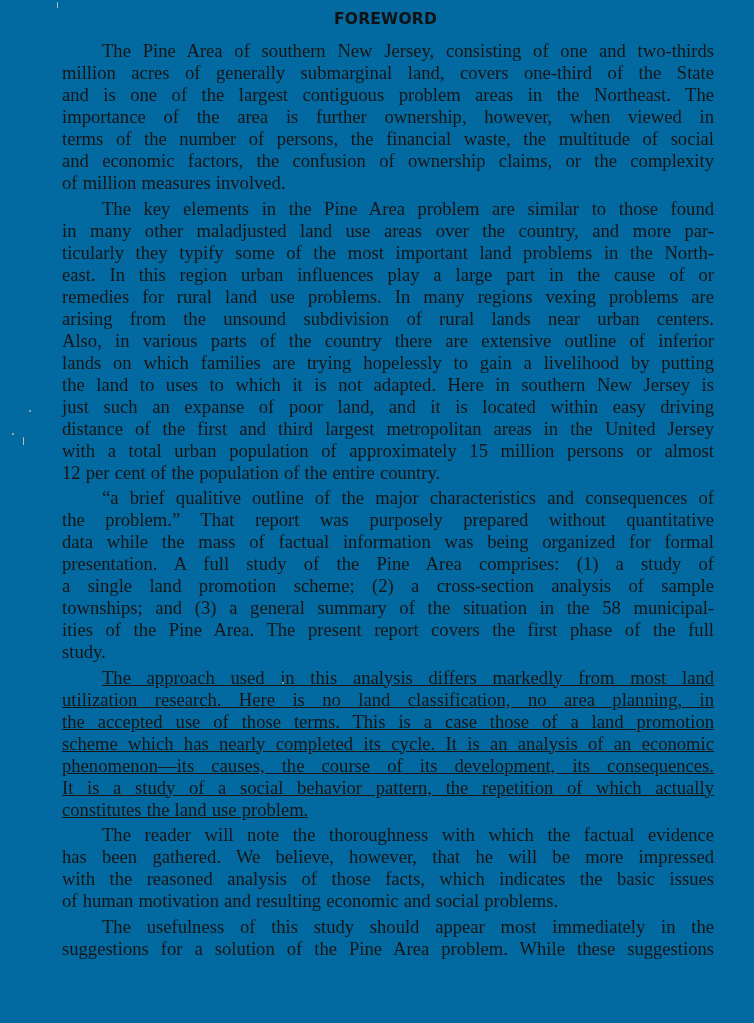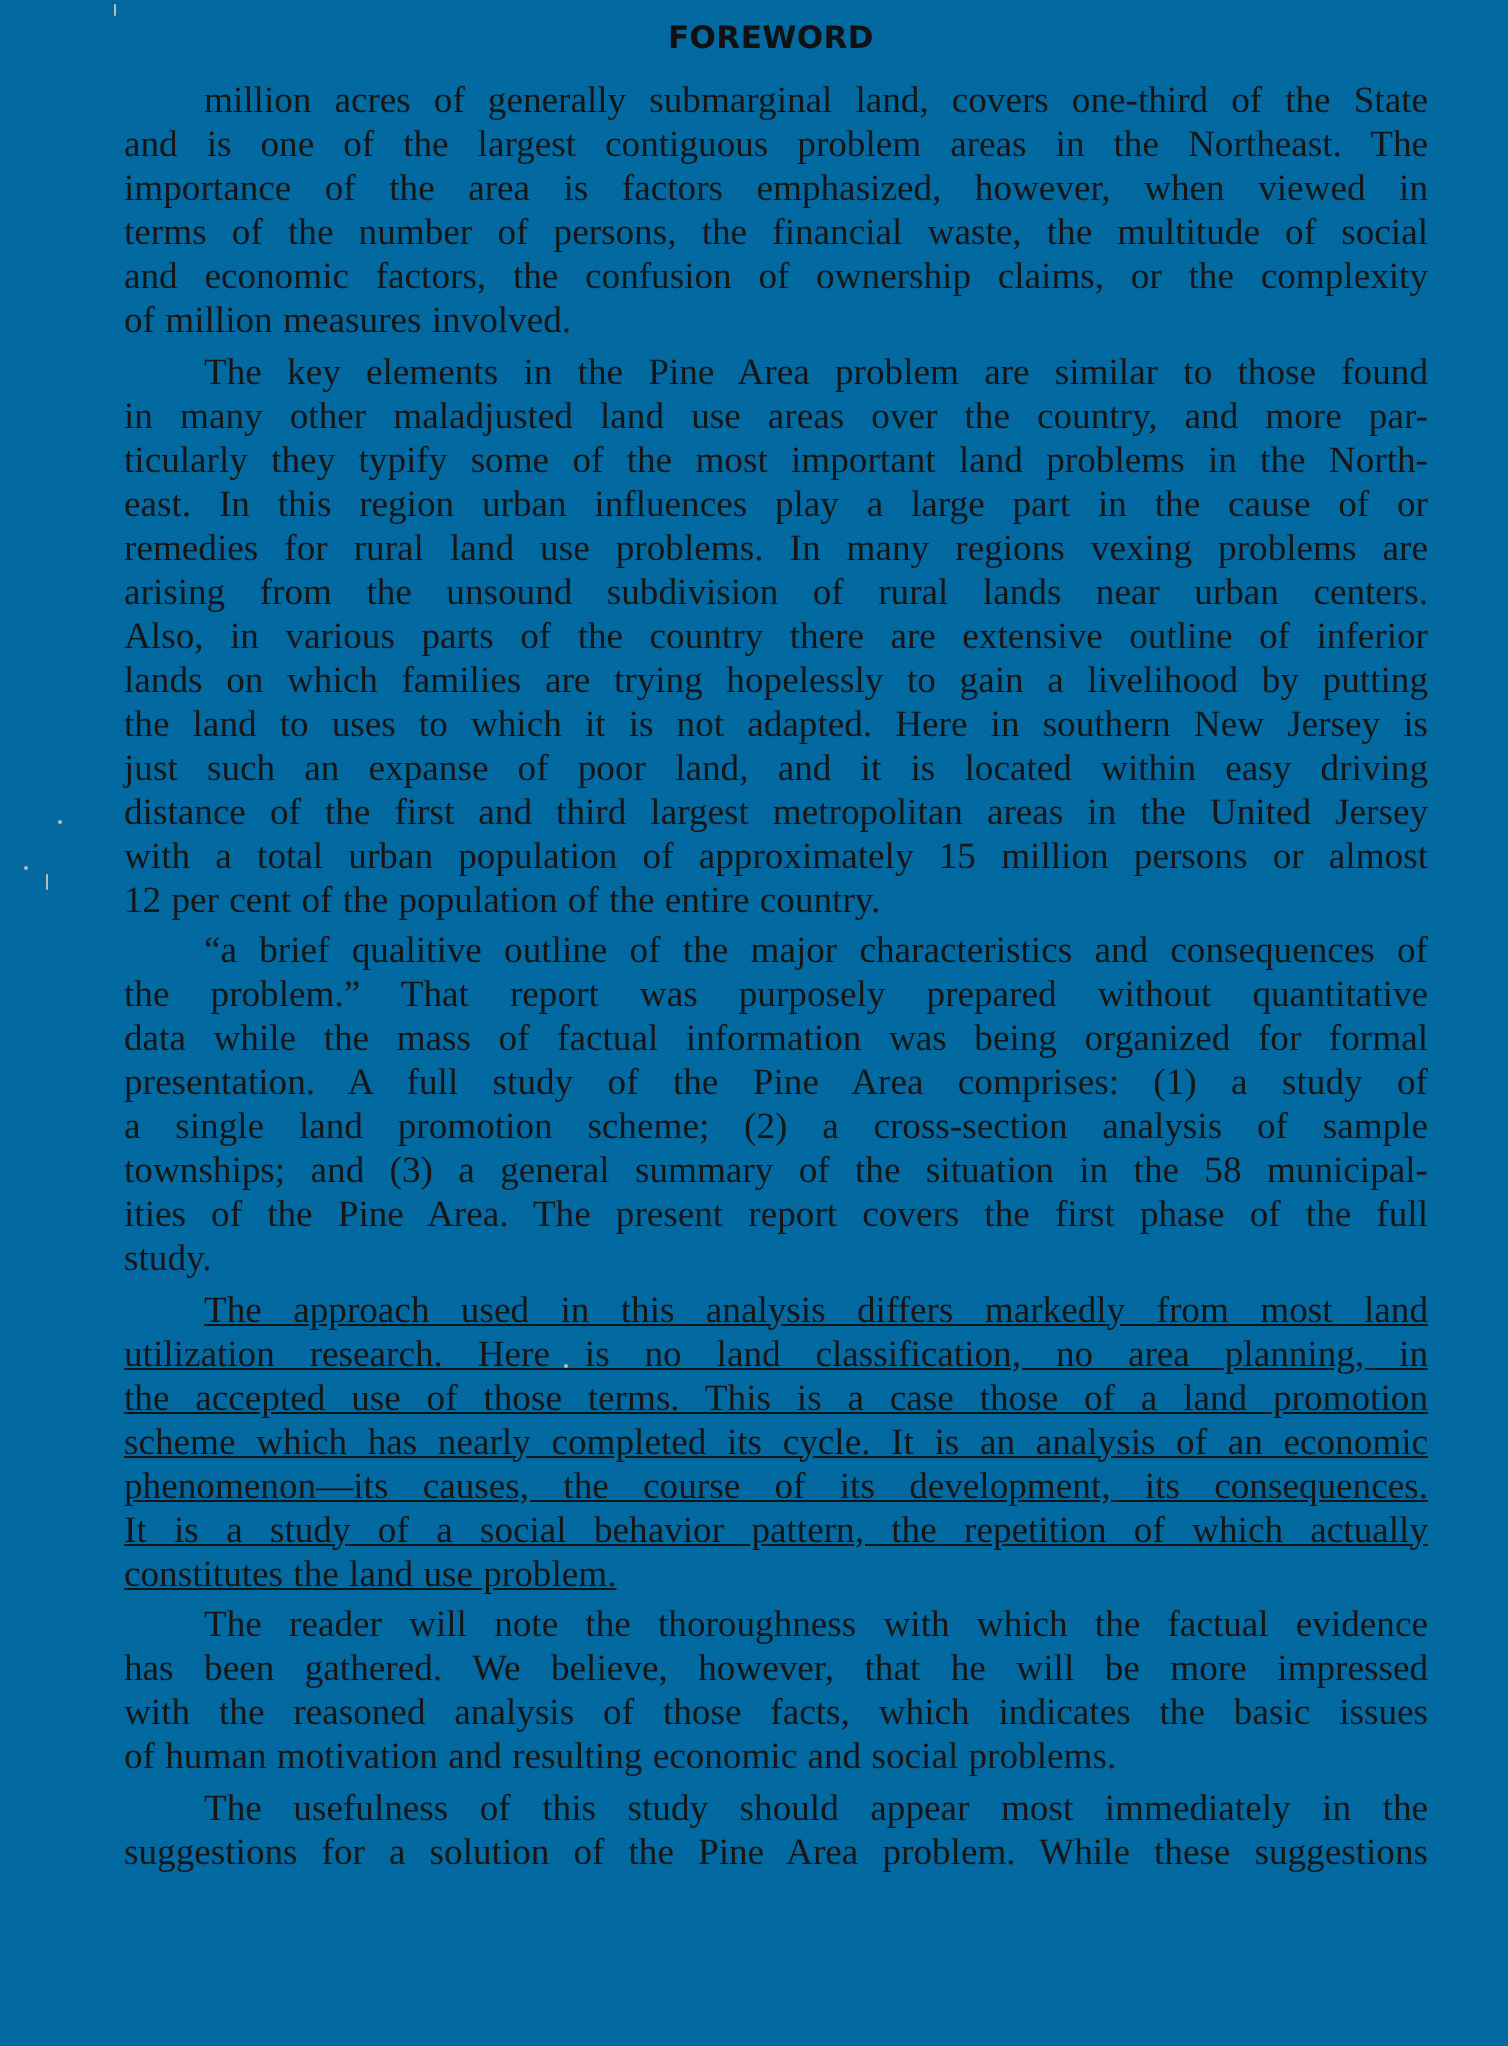--- a/index.html
+++ b/index.html
@@ -72,23 +72,24 @@
     }
   </style>
 </head>
 <body>
 
 <div class="page">
   <h1 class="title">FOREWORD</h1>
 
   <div class="body-text" id="body-text">
       <p class="para" style="text-indent: 0px;">
+        <span class="line">The Pine Area of southern New Jersey, consisting of one and two-thirds</span>
         <span class="line">million acres of generally submarginal land, covers one-third of the State</span>
         <span class="line">and is one of the largest contiguous problem areas in the Northeast.  The</span>
-        <span class="line">importance of the area is factors emphasized, however, when viewed in</span>
+        <span class="line">importance of the area is further ownership, however, when viewed in</span>
         <span class="line">terms of the number of persons, the financial waste, the multitude of social</span>
         <span class="line">and economic factors, the confusion of ownership claims, or the complexity</span>
         <span class="line last">of million measures involved.</span>
       </p>
       <p class="para" style="text-indent: 0px;">
         <span class="line">The key elements in the Pine Area problem are similar to those found</span>
         <span class="line">in many other maladjusted land use areas over the country, and more par-</span>
         <span class="line">ticularly they typify some of the most important land problems in the North-</span>
         <span class="line">east.  In this region urban influences play a large part in the cause of or</span>
         <span class="line">remedies for rural land use problems.  In many regions vexing problems are</span>

